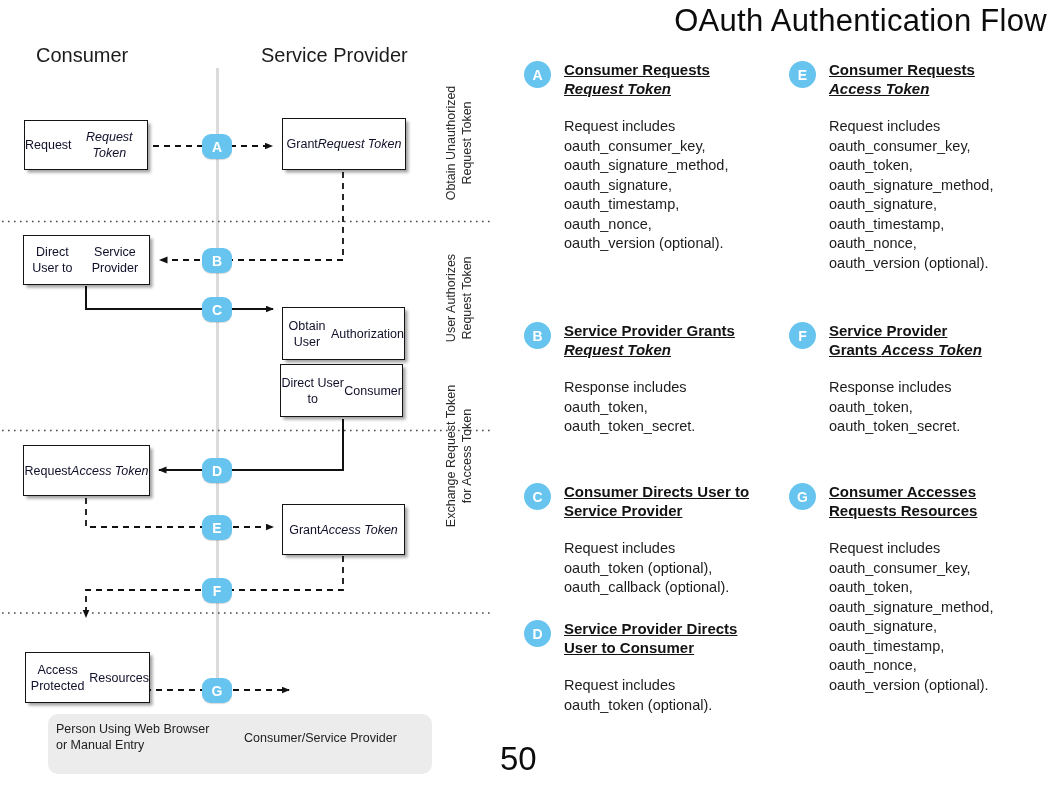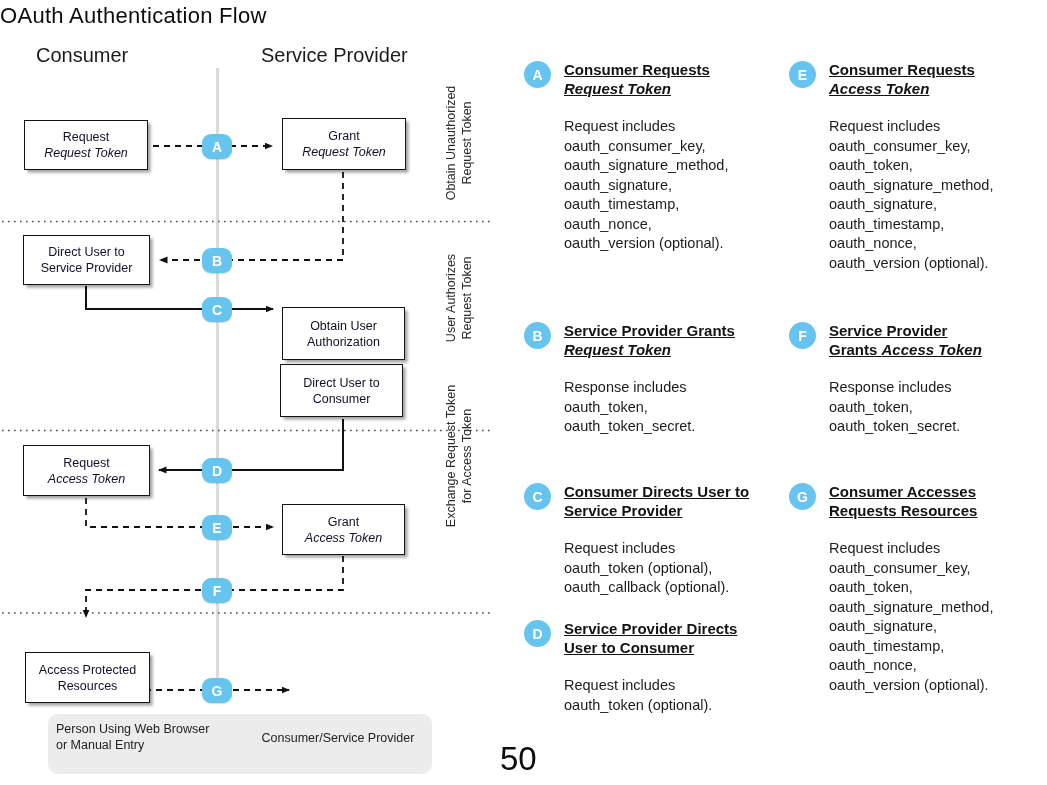--- a/index.html
+++ b/index.html
@@ -1,48 +1,48 @@
 <!DOCTYPE html>
 <html><head>
 <meta charset="utf-8">
 <style>
   * { margin:0; padding:0; box-sizing:border-box; }
   html,body { width:1047px; height:785px; background:#ffffff;
               font-family:"Liberation Sans", sans-serif; color:#111; overflow:hidden; }
   #canvas { position:relative; width:1047px; height:785px; background:#fff; }
 
-  .page-title { position:absolute; top:3px; left:0; right:0; text-align:left;
-                font-size:22px; font-weight:400; color:#0c0c0c; letter-spacing:.3px; }
+  .page-title { position:absolute; top:3px; left:0; right:0; text-align:right;
+                font-size:31px; font-weight:400; color:#0c0c0c; letter-spacing:.3px; }
 
   .col-head { position:absolute; font-size:20px; color:#1b1b1b; }
   #head-consumer { left:36px; top:44px; }
   #head-sp { left:261px; top:44px; }
 
   svg.wires { position:absolute; left:0; top:0; }
 
   .fbox { position:absolute; background:#fff; border:1.8px solid #141414;
           box-shadow:2.5px 2.5px 3px rgba(0,0,0,.38);
-          display:flex; flex-direction:column; align-items:center; justify-content:center;
+          display:flex; align-items:center; justify-content:center;
           font-size:12.5px; line-height:1.28; color:#10102a; text-align:center; }
   .fbox .it { font-style:italic; }
 
   .fbadge { position:absolute; width:30px; height:25px; border-radius:9px;
             background:#66C4EF; color:#fff; font-weight:bold; font-size:14px;
             display:flex; align-items:center; justify-content:center;
             box-shadow:0 1px 1px rgba(0,0,0,.15); }
 
   .phase { position:absolute; width:200px; height:36px; transform:rotate(-90deg);
            display:flex; flex-direction:column; align-items:center; justify-content:center;
            font-size:12.5px; line-height:1.32; color:#2a2a2a; text-align:center; white-space:nowrap; }
 
   .legend { position:absolute; left:48px; top:714px; width:384px; height:60px;
             background:#ECECEC; border-radius:10px; }
   .legend .lg1 { position:absolute; left:8px; top:7px; width:212px; text-align:left;
                  font-size:12.5px; line-height:1.3; color:#222; }
-  .legend .lg2 { position:absolute; left:196px; top:17px; width:188px; text-align:center;
+  .legend .lg2 { position:absolute; left:196px; top:17px; width:188px; 
                  font-size:12.5px; color:#222; }
 
   .page-num { position:absolute; left:500px; top:740px; font-size:33px; color:#0c0c0c; }
 
   .ann { position:absolute; display:flex; gap:13px; }
   .ann .abadge { flex:0 0 auto; width:27px; height:27px; border-radius:50%;
                  background:#66C4EF; color:#fff; font-weight:bold; font-size:14px;
                  display:flex; align-items:center; justify-content:center; margin-top:1px; }
   .ann .atxt { font-size:14.5px; }
   .ann .atitle { font-weight:bold; font-size:15px; line-height:1.27; color:#131313;text-decoration:underline; }

